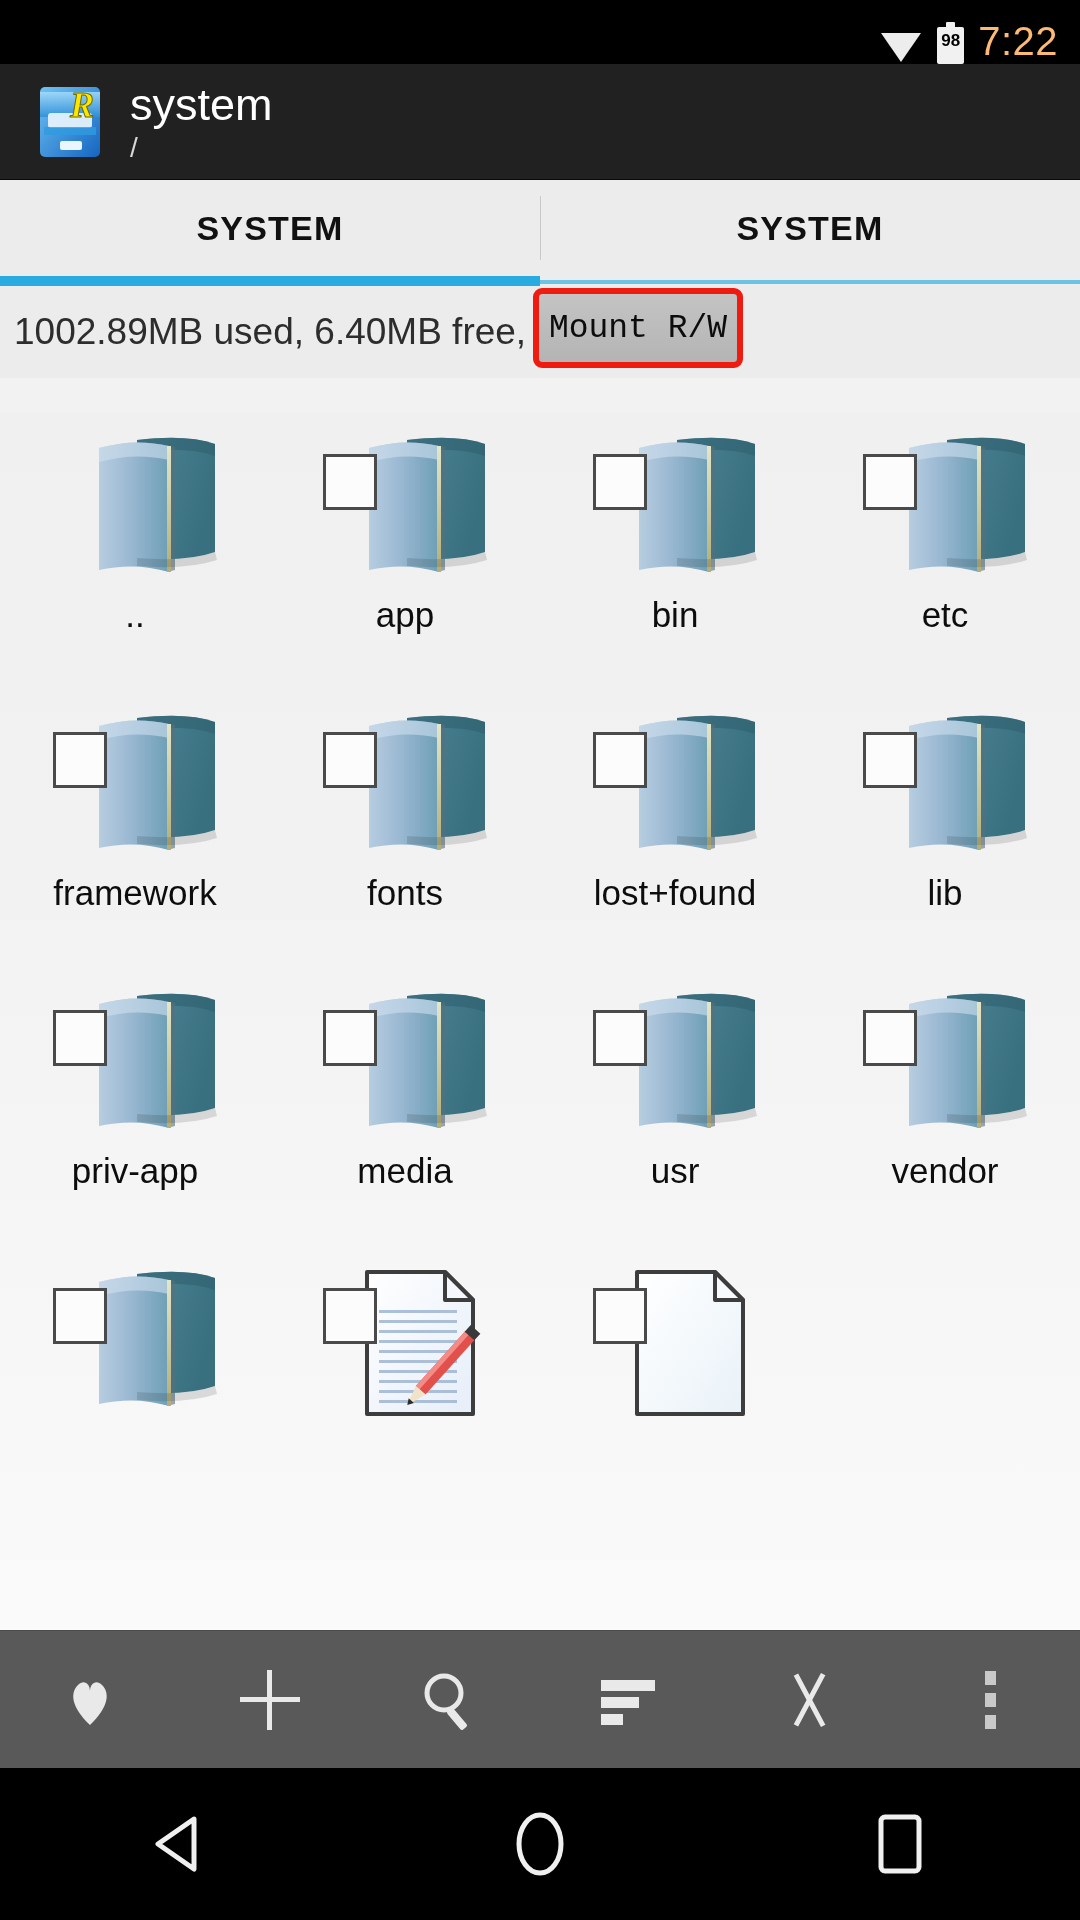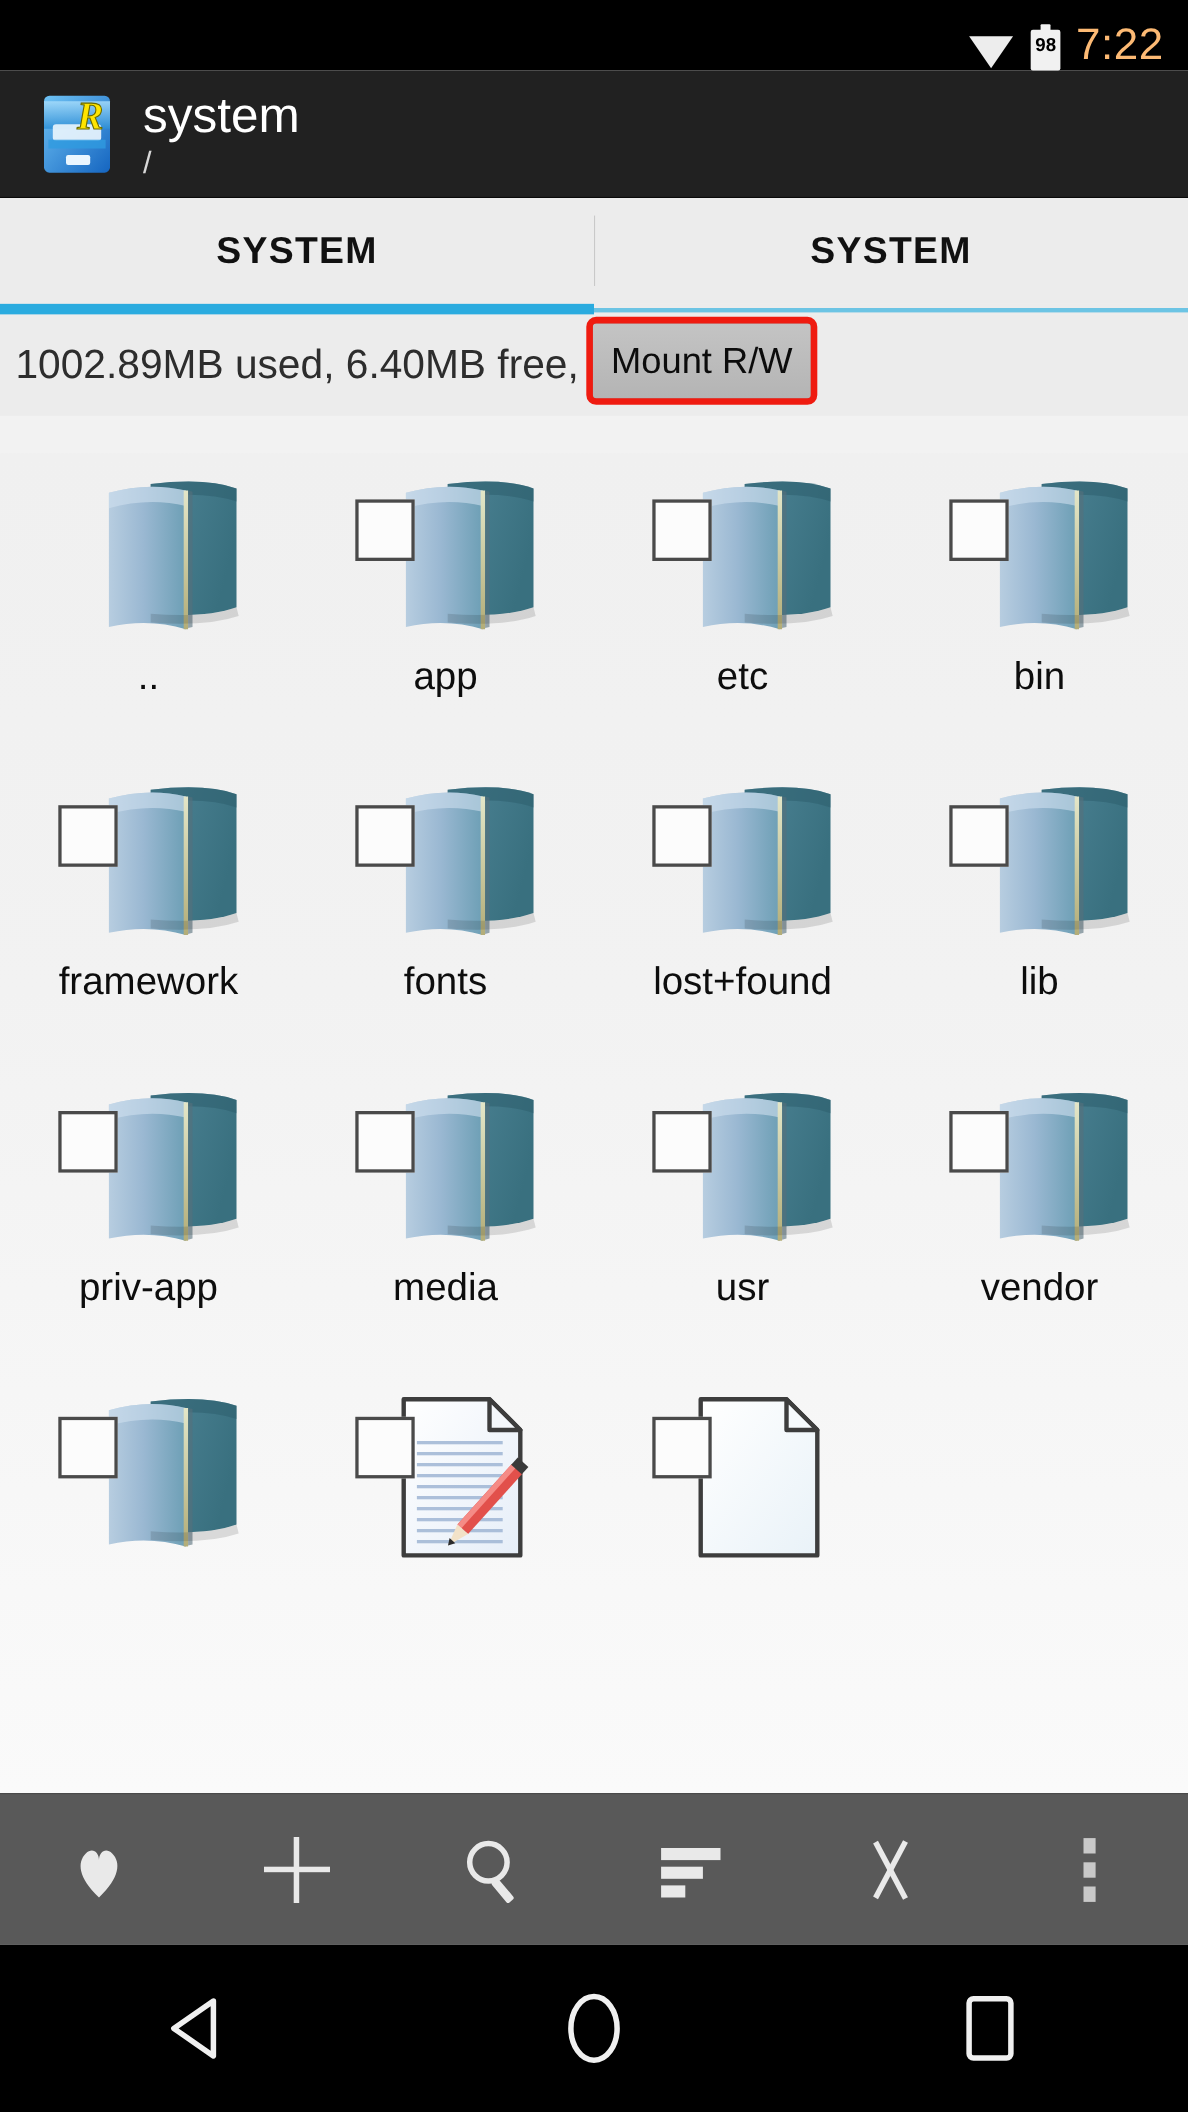--- a/index.html
+++ b/index.html
@@ -68,21 +68,21 @@
     height: 92px; background: #ececec; display: flex; align-items: center;
     padding: 0 14px; position: relative;
   }
   .usagetext { font-size: 37px; color: #2d2d2d; white-space: nowrap; }
   .mountbtn {
     position: absolute; left: 538px; top: 7px;
     width: 200px; height: 70px;
     background: linear-gradient(#c4c4c4, #b4b4b4);
     border: 1px solid #8d8d8d; border-radius: 4px;
     display: flex; align-items: center; justify-content: center;
-    font-size: 33px; color: #0c0c0c; font-family: Liberation Sans, sans-serif;
+    font-size: 33px; color: #0c0c0c; font-family: Liberation Mono, monospace;
   }
   .mounthl {
     position: absolute; left: 533px; top: 2px; width: 210px; height: 80px;
     border: 6px solid #ef1b10; border-radius: 9px; pointer-events: none;
   }
 
   
   .grid {
     position: absolute; left: 0; top: 412px; right: 0; bottom: 290px;
     background: linear-gradient(#f0f0f0 0%, #f2f2f2 40%, #fafafa 100%);
@@ -269,51 +269,51 @@
     </defs>
     <path d="M46 10 Q96 4 124 14 L124 122 Q96 132 46 128 Z" fill="url(#fb)"></path>
     <path d="M46 10 Q96 4 124 14 L124 26 Q96 16 46 22 Z" fill="#2e5f6d" opacity=".55"></path>
     <path d="M8 18 Q44 8 78 16 L78 142 Q44 132 8 140 Z" fill="url(#ff)"></path>
     <path d="M8 18 Q44 8 78 16 L78 30 Q44 22 8 32 Z" fill="#cfe0ee" opacity=".6"></path>
     <path d="M76 16 L80 16 L80 142 L76 142 Z" fill="url(#fs)"></path>
     <path d="M80 16 L84 17 L84 140 L80 141 Z" fill="#56707b" opacity=".6"></path>
     <path d="M124 122 Q96 132 46 128 L46 136 Q96 140 126 130 Z" fill="#000" opacity=".12"></path>
   </svg></div>
           </div>
+          <div class="label">bin</div>
+        </div>
+        <div class="cell">
+          <div class="iconbox">
+            <div class="cb"></div>
+            <div class="folder"><svg viewBox="0 0 130 150" width="130" height="150">
+    <defs>
+      <linearGradient id="fb" x1="0" y1="0" x2="1" y2="0.4">
+        <stop offset="0" stop-color="#4e8496"></stop>
+                    <stop offset="1" stop-color="#39707f"></stop>
+      </linearGradient>
+      <linearGradient id="ff" x1="0" y1="0" x2="1" y2="0">
+        <stop offset="0" stop-color="#b7cde0"></stop>
+                    <stop offset="0.45" stop-color="#9ab8d2"></stop>
+        <stop offset="1" stop-color="#6d9fb5"></stop>
+      </linearGradient>
+      <linearGradient id="fs" x1="0" y1="0" x2="0" y2="1">
+        <stop offset="0" stop-color="#e3e6c8"></stop>
+                    <stop offset="1" stop-color="#b3ad78"></stop>
+      </linearGradient>
+    </defs>
+    <path d="M46 10 Q96 4 124 14 L124 122 Q96 132 46 128 Z" fill="url(#fb)"></path>
+    <path d="M46 10 Q96 4 124 14 L124 26 Q96 16 46 22 Z" fill="#2e5f6d" opacity=".55"></path>
+    <path d="M8 18 Q44 8 78 16 L78 142 Q44 132 8 140 Z" fill="url(#ff)"></path>
+    <path d="M8 18 Q44 8 78 16 L78 30 Q44 22 8 32 Z" fill="#cfe0ee" opacity=".6"></path>
+    <path d="M76 16 L80 16 L80 142 L76 142 Z" fill="url(#fs)"></path>
+    <path d="M80 16 L84 17 L84 140 L80 141 Z" fill="#56707b" opacity=".6"></path>
+    <path d="M124 122 Q96 132 46 128 L46 136 Q96 140 126 130 Z" fill="#000" opacity=".12"></path>
+  </svg></div>
+          </div>
           <div class="label">etc</div>
-        </div>
-        <div class="cell">
-          <div class="iconbox">
-            <div class="cb"></div>
-            <div class="folder"><svg viewBox="0 0 130 150" width="130" height="150">
-    <defs>
-      <linearGradient id="fb" x1="0" y1="0" x2="1" y2="0.4">
-        <stop offset="0" stop-color="#4e8496"></stop>
-                    <stop offset="1" stop-color="#39707f"></stop>
-      </linearGradient>
-      <linearGradient id="ff" x1="0" y1="0" x2="1" y2="0">
-        <stop offset="0" stop-color="#b7cde0"></stop>
-                    <stop offset="0.45" stop-color="#9ab8d2"></stop>
-        <stop offset="1" stop-color="#6d9fb5"></stop>
-      </linearGradient>
-      <linearGradient id="fs" x1="0" y1="0" x2="0" y2="1">
-        <stop offset="0" stop-color="#e3e6c8"></stop>
-                    <stop offset="1" stop-color="#b3ad78"></stop>
-      </linearGradient>
-    </defs>
-    <path d="M46 10 Q96 4 124 14 L124 122 Q96 132 46 128 Z" fill="url(#fb)"></path>
-    <path d="M46 10 Q96 4 124 14 L124 26 Q96 16 46 22 Z" fill="#2e5f6d" opacity=".55"></path>
-    <path d="M8 18 Q44 8 78 16 L78 142 Q44 132 8 140 Z" fill="url(#ff)"></path>
-    <path d="M8 18 Q44 8 78 16 L78 30 Q44 22 8 32 Z" fill="#cfe0ee" opacity=".6"></path>
-    <path d="M76 16 L80 16 L80 142 L76 142 Z" fill="url(#fs)"></path>
-    <path d="M80 16 L84 17 L84 140 L80 141 Z" fill="#56707b" opacity=".6"></path>
-    <path d="M124 122 Q96 132 46 128 L46 136 Q96 140 126 130 Z" fill="#000" opacity=".12"></path>
-  </svg></div>
-          </div>
-          <div class="label">bin</div>
         </div>
       </div>
       <div class="row">
         <div class="cell">
           <div class="iconbox">
             <div class="cb"></div>
             <div class="folder"><svg viewBox="0 0 130 150" width="130" height="150">
     <defs>
       <linearGradient id="fb" x1="0" y1="0" x2="1" y2="0.4">
         <stop offset="0" stop-color="#4e8496"></stop>

